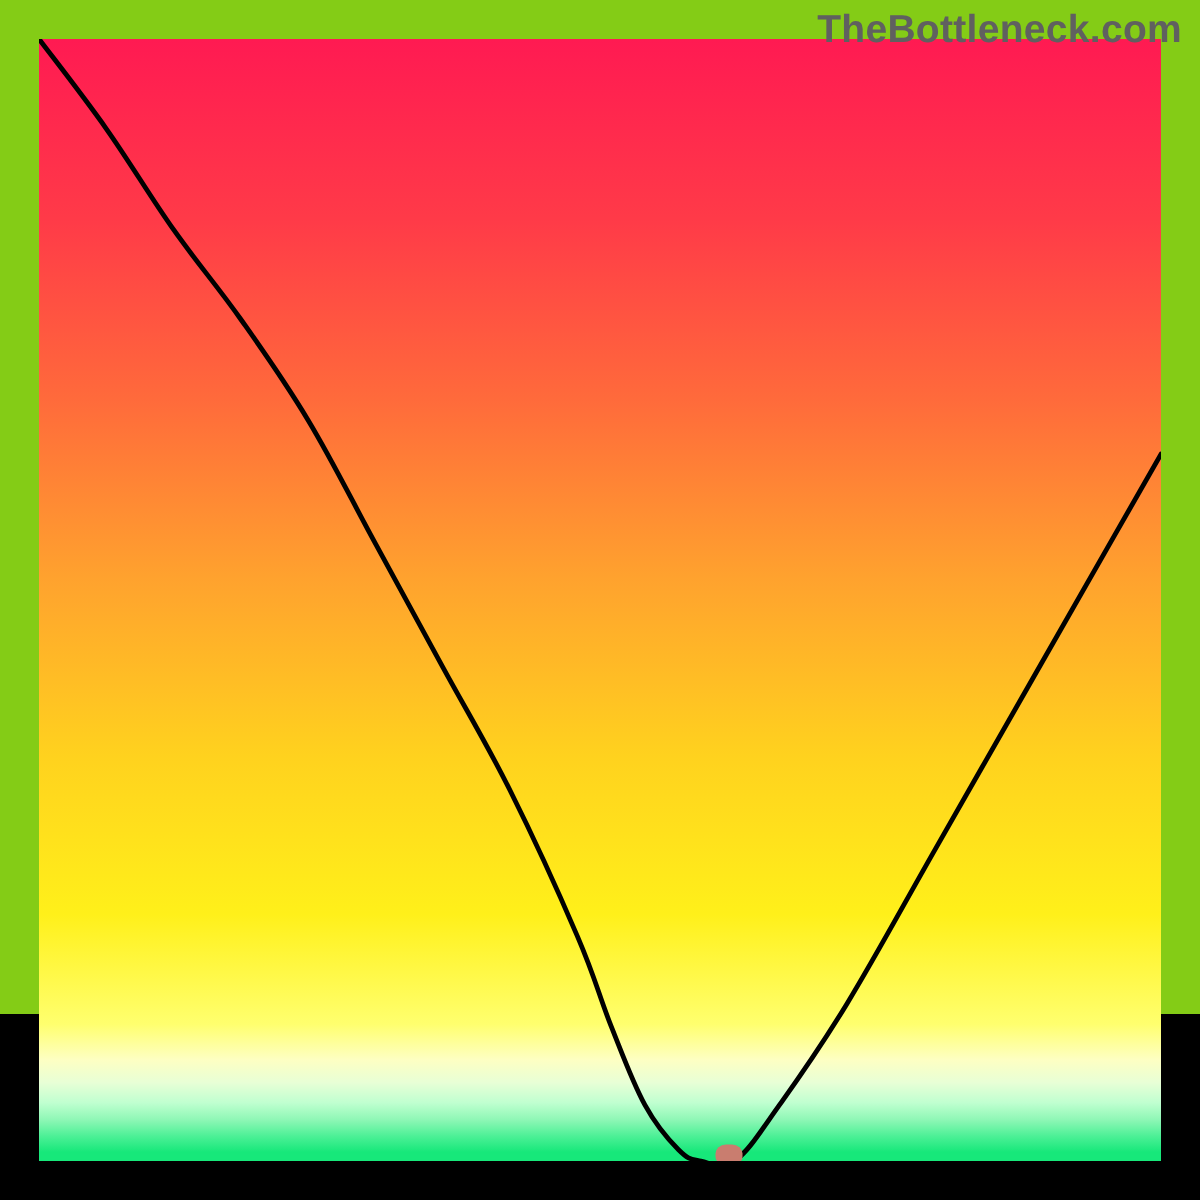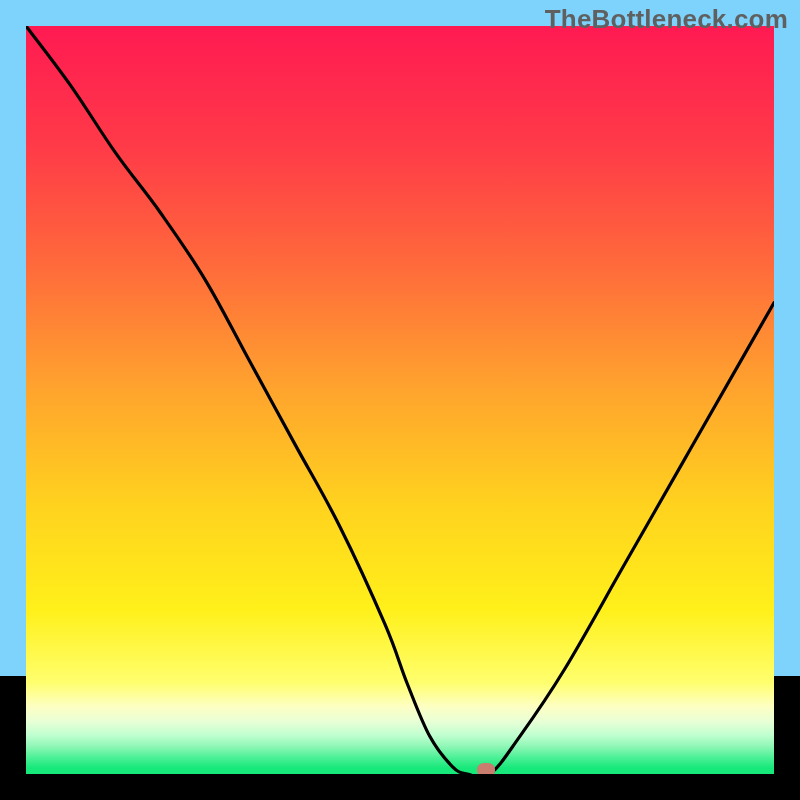--- a/index.html
+++ b/index.html
@@ -8,21 +8,21 @@
     width: 800px;
     height: 800px;
     overflow: hidden;
     background: #000;
     font-family: Arial, Helvetica, sans-serif;
   }
   .frame {
     position: relative;
     width: 800px;
     height: 676px;
-    background: #7dd3fc;
+    background: #84cc16;
   }
   .watermark {
     position: absolute;
     top: 4px;
     right: 12px;
     color: #606060;
     font-size: 26px;
     font-weight: 600;
     letter-spacing: 0.2px;
     z-index: 5;

